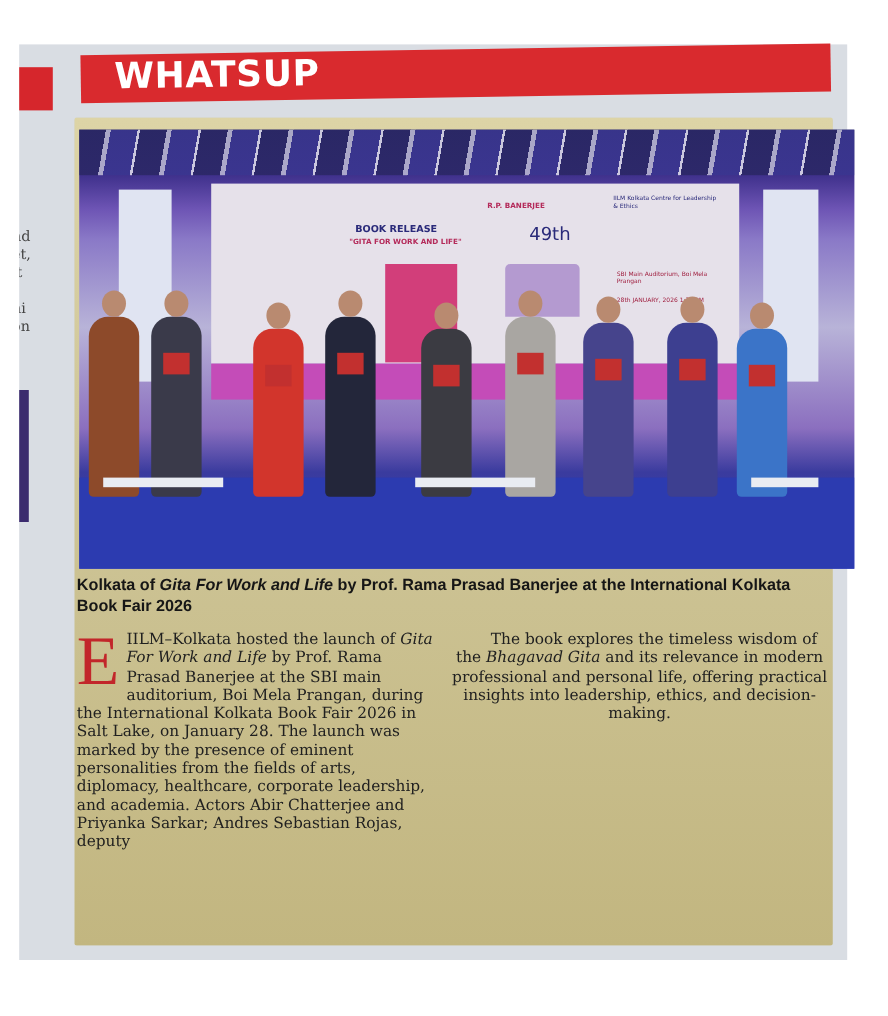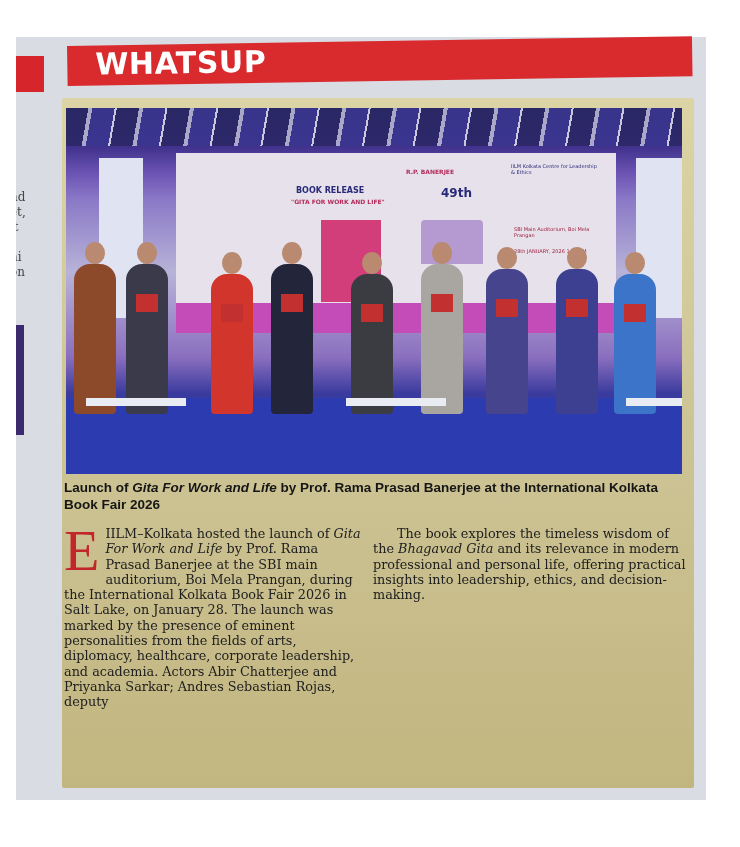--- a/index.html
+++ b/index.html
@@ -7,49 +7,49 @@
   .paper { position:absolute; left:16px; top:37px; width:690px; height:763px; background:#d9dde3; }
   .left-strip-red { position:absolute; left:16px; top:56px; width:28px; height:36px; background:#d6262c; }
   .left-col-text { position:absolute; left:16px; top:190px; width:28px; font-size:12px; line-height:15px; color:#444; overflow:hidden; white-space:nowrap; }
   .left-col-text div { text-indent:-6px; }
   .left-photo-strip { position:absolute; left:16px; top:325px; width:8px; height:110px; background:#3b2b6e; }
   .header-bar { position:absolute; left:67px; top:46px; width:625px; height:40px; background:#d92a2e; transform:rotate(-0.9deg); transform-origin:left top; }
   .header-title { position:absolute; left:28px; top:1px; font-family:"DejaVu Sans", sans-serif; font-weight:bold; font-size:30px; color:#fff; letter-spacing:0.5px; }
   .card { position:absolute; left:62px; top:98px; width:632px; height:690px; background:#c9c08e; border-radius:2px;
           background-image:linear-gradient(180deg,#ddd4a6 0%,#cfc699 40%,#c2b680 100%); }
   .photo { position:absolute; left:66px; top:108px; width:616px; height:366px; overflow:hidden;
-           background:linear-gradient(180deg,#2a2a6b 0%,#3d2f8a 10%,#6d54b4 18%,#8a79c7 25%,#b8b3d8 45%,#8b6fbf 68%,#3a3b9e 78%,#2f3fc0 100%); }
+           background:linear-gradient(180deg,#2a2a6b 0%,#3d2f8a 10%,#6d54b4 18%,#8a79c7 25%,#b8b3d8 45%,#8b6fbf 68%,#3a3b9e 78%,#2f3fc0 100%);padding-left:30px; }
   .photo .curtain { position:absolute; left:0; top:0; width:100%; height:38px;
            background:repeating-linear-gradient(100deg,#2a2764 0 22px,#bfbdd6 22px 26px,#3a3690 26px 48px,#e5e3ef 48px 50px); opacity:0.85; }
   .photo .backdrop { position:absolute; left:110px; top:45px; width:440px; height:150px; background:#e6e1ea; }
   .photo .side-l { position:absolute; left:33px; top:50px; width:44px; height:160px; background:#e0e4f2; }
   .photo .side-r { position:absolute; left:570px; top:50px; width:46px; height:160px; background:#e0e4f2; }
   .photo .pink-band { position:absolute; left:110px; top:195px; width:440px; height:30px; background:#c44cb8; }
   .photo .stage { position:absolute; left:0; top:290px; width:100%; height:76px; background:#2c3bb0; }
   .banner-title { position:absolute; left:230px; top:78px; font-family:"DejaVu Sans", sans-serif; font-size:8px; font-weight:bold; color:#2a2a7a; }
   .banner-sub { position:absolute; left:225px; top:90px; font-family:"DejaVu Sans", sans-serif; font-size:6px; font-weight:bold; color:#b42a5a; }
   .banner-brand { position:absolute; left:340px; top:60px; font-family:"DejaVu Sans", sans-serif; font-size:6px; font-weight:bold; color:#b42a5a; }
-  .banner-edition { position:absolute; left:375px; top:78px; font-family:"DejaVu Sans", sans-serif; font-size:12px; font-weight:bold; color:#2a2a7a; }
+  .banner-edition { position:absolute; left:375px; top:78px; font-family:"DejaVu Sans", sans-serif; font-size:15px; font-weight:normal; color:#2a2a7a; }
   .banner-org { position:absolute; left:445px; top:55px; width:90px; font-family:"DejaVu Sans", sans-serif; font-size:5px; color:#2a2a7a; }
   .banner-venue { position:absolute; left:448px; top:118px; width:90px; font-family:"DejaVu Sans", sans-serif; font-size:5px; color:#a02040; }
   .banner-date { position:absolute; left:448px; top:140px; width:90px; font-family:"DejaVu Sans", sans-serif; font-size:5px; color:#a02040; }
   .book-cover { position:absolute; left:255px; top:112px; width:60px; height:82px; background:#d23e7a; }
   .portrait { position:absolute; left:355px; top:112px; width:62px; height:44px; background:#b49ad0; border-radius:4px 4px 0 0; }
   .person { position:absolute; bottom:60px; width:42px; border-radius:16px 16px 4px 4px; }
   .person .head { position:absolute; left:11px; top:-22px; width:20px; height:22px; border-radius:50%; background:#b98a70; }
   .person .book { position:absolute; left:10px; top:30px; width:22px; height:18px; background:#c2302f; }
   .table { position:absolute; height:8px; background:#e9ecf2; top:290px; }
   .caption { position:absolute; left:64px; top:479px; width:630px; font-family:"Liberation Sans", sans-serif; font-size:13.5px; font-weight:bold; color:#161616; line-height:17px; }
   .caption i { font-weight:bold; }
   .body-col { position:absolute; font-family:"DejaVu Serif", serif; font-size:12.8px; line-height:15.3px; color:#202020; }
   .col1 { left:64px; top:526px; width:300px; }
   .col2 { left:373px; top:526px; width:320px; }
   .dropcap { float:left; font-family:"Liberation Serif", serif; font-size:58px; line-height:46px; color:#c2262a; margin:2px 6px 0 0; }
   .body-col p { margin:0; }
-  .indent { text-indent:24px; }
+  .indent { text-indent:24px;text-align:center; }
 </style>
 </head>
 <body>
 
 <div class="paper"></div>
 <div class="left-strip-red"></div>
 <div class="left-col-text">
   <div>nd</div>
   <div></div>
   <div>et,</div>
@@ -118,21 +118,21 @@
       <div class="head"></div>
       <div class="book"></div>
     </div>
 
   <div class="table" style="left:20px;width:100px;"></div>
   <div class="table" style="left:280px;width:100px;"></div>
   <div class="table" style="left:560px;width:56px;"></div>
 </div>
 
 <div class="caption">
-  <span>Launch of </span><i>Gita For Work and Life</i><span> by Prof. Rama Prasad Banerjee at the International Kolkata Book Fair 2026</span>
+  <span>Kolkata of </span><i>Gita For Work and Life</i><span> by Prof. Rama Prasad Banerjee at the International Kolkata Book Fair 2026</span>
 </div>
 
 <div class="body-col col1">
   <p>
     <span class="dropcap">E</span>
     <span>IILM–Kolkata hosted the launch of </span><i>Gita For Work and Life</i><span> by Prof. Rama Prasad Banerjee at the SBI main auditorium, Boi Mela Prangan, during the International Kolkata Book Fair 2026 in Salt Lake, on January 28. The launch was marked by the presence of eminent personalities from the fields of arts, diplomacy, healthcare, corporate leadership, and academia. Actors Abir Chatterjee and Priyanka Sarkar; Andres Sebastian Rojas, deputy</span>
   </p>
 </div>
 
 <div class="body-col col2">

